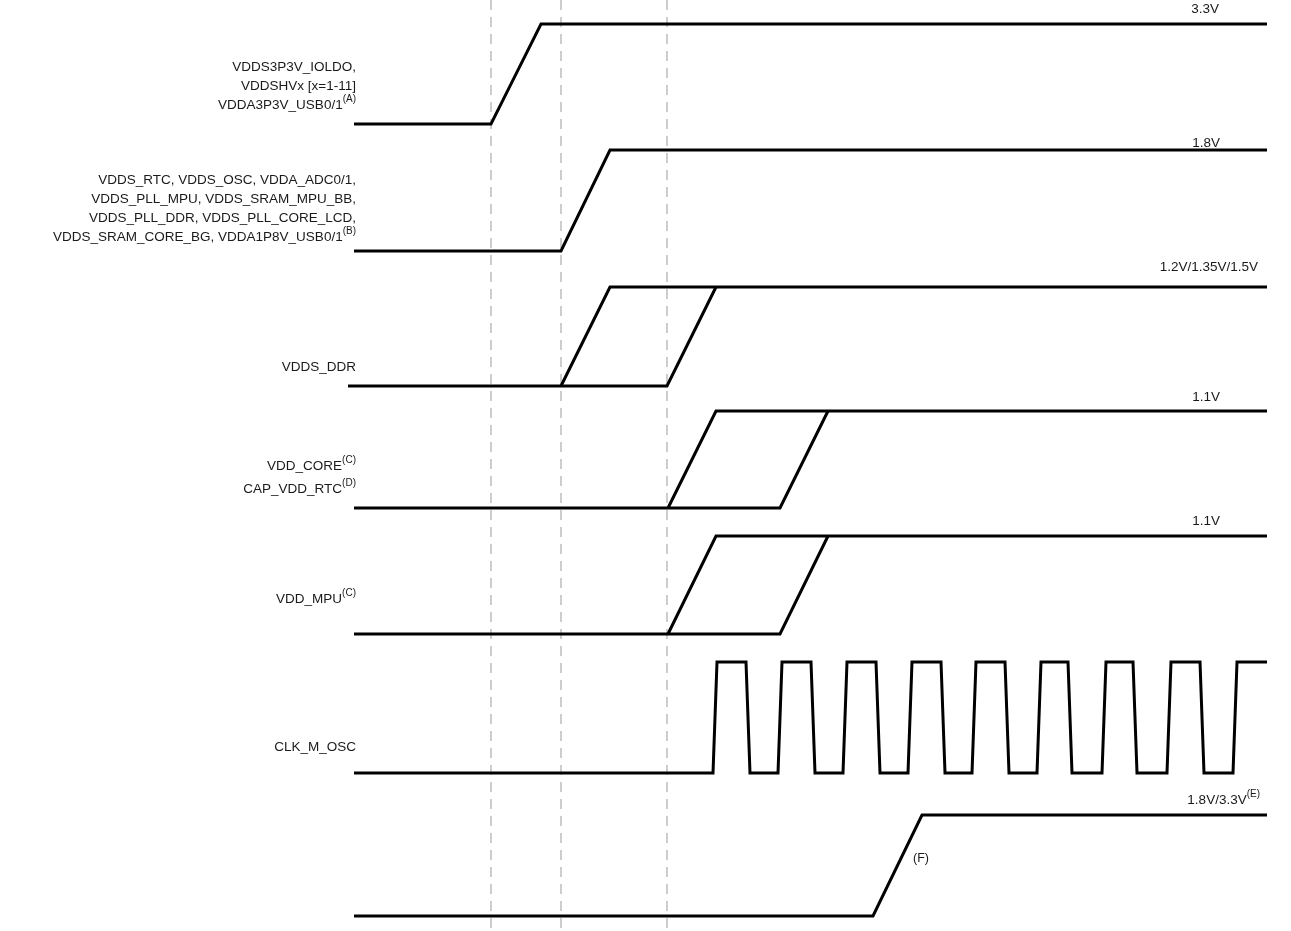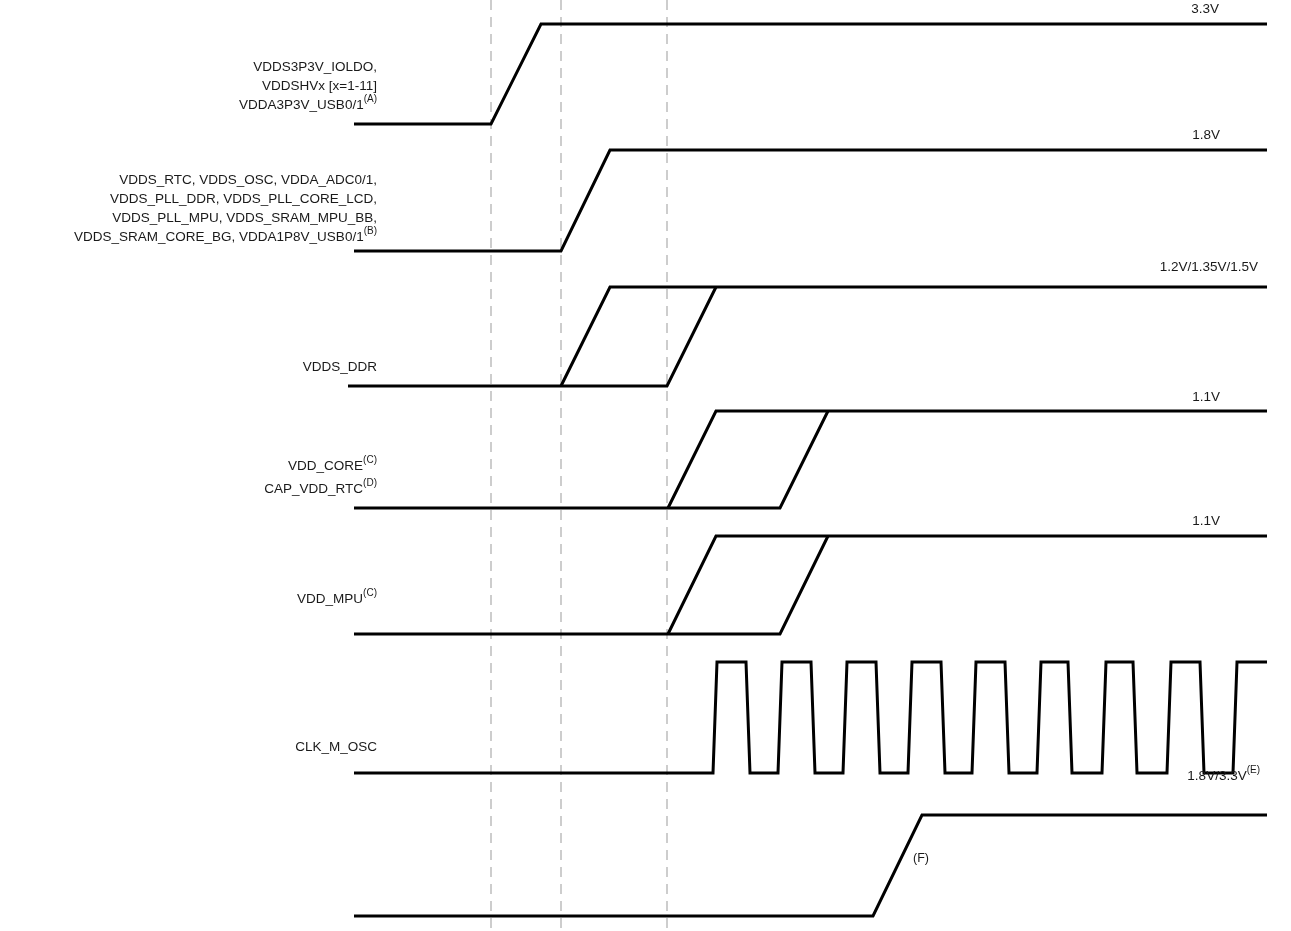--- a/index.html
+++ b/index.html
@@ -5,21 +5,21 @@
   html,body{margin:0;padding:0;background:#ffffff;}
   .stage{
     position:relative;width:1291px;height:931px;background:#ffffff;
     font-family:"Liberation Sans",sans-serif;color:#1a1a1a;overflow:hidden;
   }
   svg.canvas{position:absolute;left:0;top:0;}
   .dash{stroke:#9b9b9b;stroke-width:1;stroke-dasharray:10 7;fill:none;}
   .wave{fill:none;stroke:#000000;stroke-width:3;stroke-linejoin:miter;stroke-miterlimit:10;}
   .sig-label{
     position:absolute;left:0;width:356px;text-align:right;
-    font-size:13.5px;line-height:19px;white-space:nowrap;margin-left:21px;
+    font-size:13.5px;line-height:19px;white-space:nowrap;
   }
   .sig-label.tight{line-height:23px;}
   .sup{font-size:10px;vertical-align:7px;line-height:0;}
   .v-label{
     position:absolute;font-size:13.5px;line-height:14px;white-space:nowrap;text-align:center;
   }
   .note{position:absolute;font-size:12.5px;line-height:13px;white-space:nowrap;}
 </style>
 </head>
 <body>
@@ -43,22 +43,22 @@
     </svg>
 
   <div class="sig-label" style="top:57px">
     <div>VDDS3P3V_IOLDO,</div>
     <div>VDDSHVx [x=1-11]</div>
     <div><span>VDDA3P3V_USB0/1</span><span class="sup">(A)</span></div>
   </div>
 
   <div class="sig-label" style="top:170px">
     <div>VDDS_RTC, VDDS_OSC, VDDA_ADC0/1,</div>
+    <div>VDDS_PLL_MPU, VDDS_SRAM_MPU_BB,</div>
     <div>VDDS_PLL_DDR, VDDS_PLL_CORE_LCD,</div>
-    <div>VDDS_PLL_MPU, VDDS_SRAM_MPU_BB,</div>
     <div><span>VDDS_SRAM_CORE_BG, VDDA1P8V_USB0/1</span><span class="sup">(B)</span></div>
   </div>
 
   <div class="sig-label" style="top:357px">
     <div>VDDS_DDR</div>
   </div>
 
   <div class="sig-label" style="top:589px">
     <div><span>VDD_MPU</span><span class="sup">(C)</span></div>
   </div>
@@ -67,21 +67,21 @@
     <div><span>VDD_CORE</span><span class="sup">(C)</span></div>
     <div><span>CAP_VDD_RTC</span><span class="sup">(D)</span></div>
   </div>
 
   <div class="sig-label" style="top:737px">
     <div>CLK_M_OSC</div>
   </div>
 
 
   <div class="v-label" style="top:2px;right:72px">3.3V</div>
-  <div class="v-label" style="top:128px;right:71px">1.8V</div>
+  <div class="v-label" style="top:136px;right:71px">1.8V</div>
   <div class="v-label" style="top:260px;right:33px">1.2V/1.35V/1.5V</div>
   <div class="v-label" style="top:390px;right:71px">1.1V</div>
   <div class="v-label" style="top:514px;right:71px">1.1V</div>
-  <div class="v-label" style="top:769px;right:31px"><span>1.8V/3.3V</span><span class="sup">(E)</span></div>
+  <div class="v-label" style="top:793px;right:31px"><span>1.8V/3.3V</span><span class="sup">(E)</span></div>
 
   <div class="note" style="left:913px;top:852px">(F)</div>
 
 </div>
 
 </body></html>

